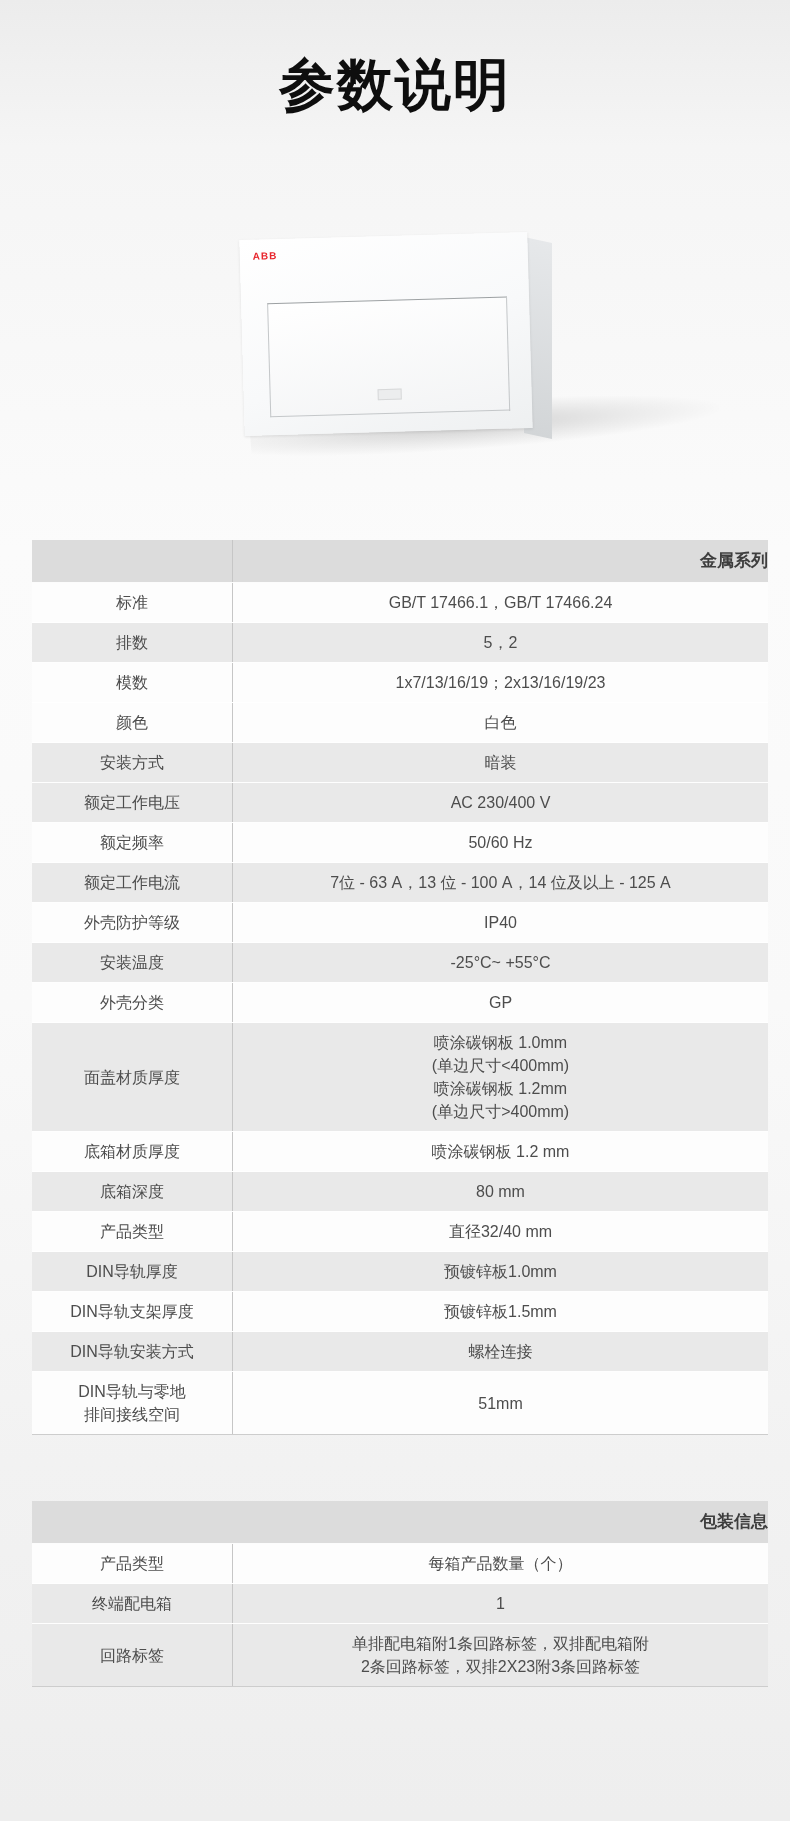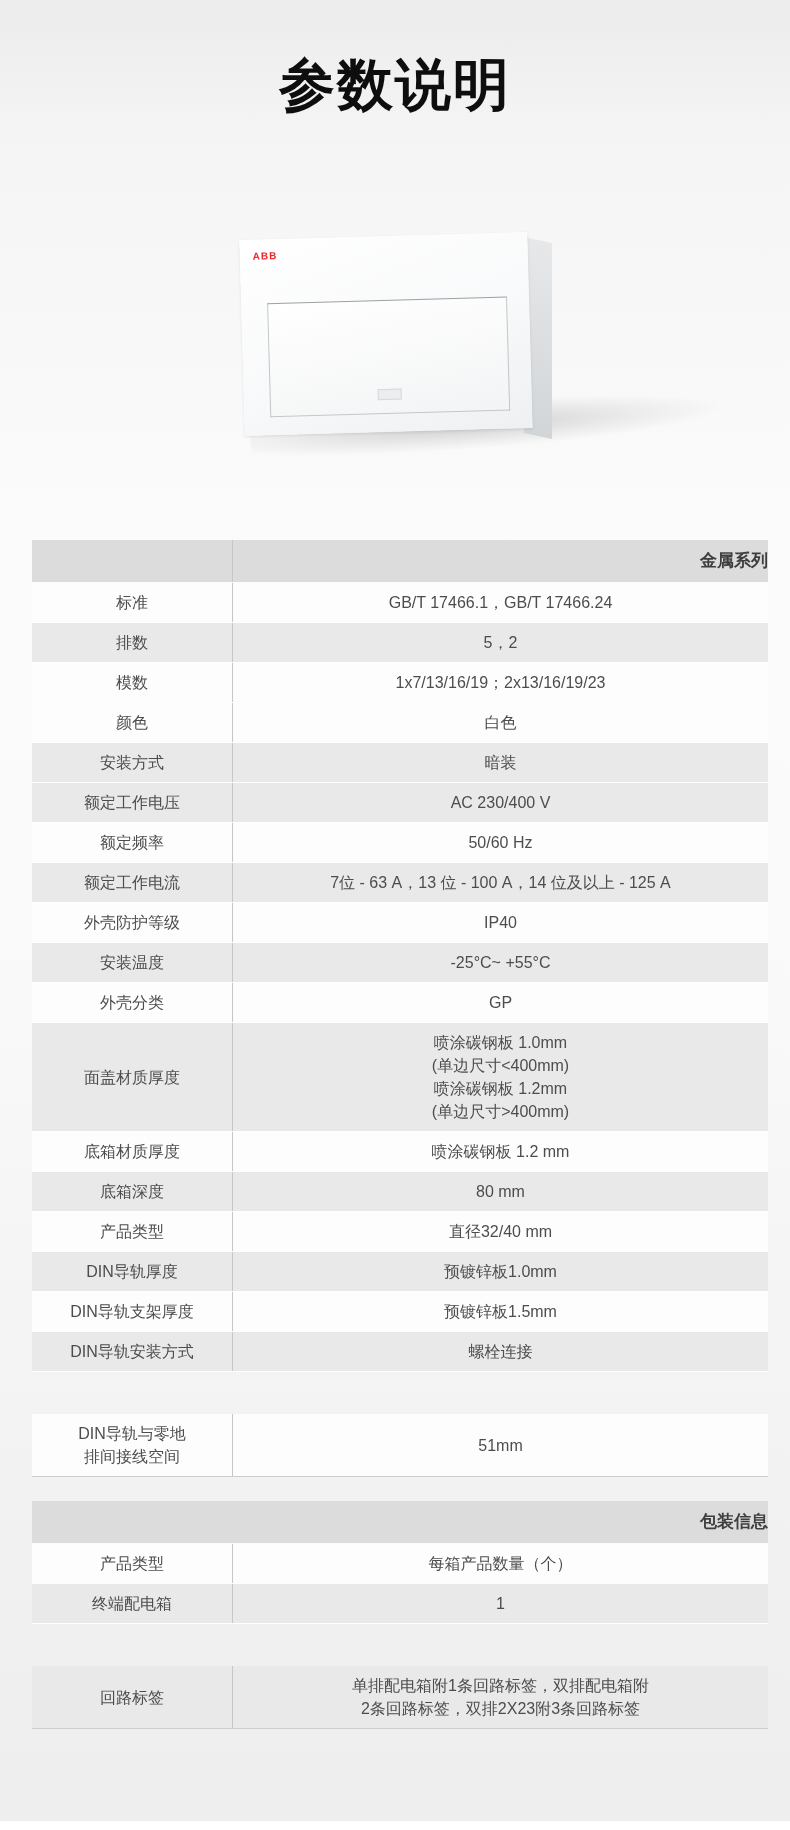--- a/index.html
+++ b/index.html
@@ -52,21 +52,21 @@
   .pack-table { top:1501px; }
   .thead {
     display:flex; background:#dcdcdc;
     border-bottom:1px solid rgba(255,255,255,0.9);
   }
   .thead .hcell-left { width:201px; box-sizing:border-box; border-right:1px solid #c6c6c6; }
   .thead .hcell { flex:1; text-align:right; font-weight:bold; font-size:17px; color:#3e3e3e; padding:9px 0 10px; }
   .pack-table .thead .hcell { border-right:none; }
   .trow { display:flex; background:#fdfdfd; border-bottom:1px solid rgba(255,255,255,0.92); }
   .trow.alt { background:#e9e9e9; }
-  .dtable .trow:last-child { border-bottom:1px solid #cdcdcd;margin-top:42px; }
+  .dtable .trow:last-child { border-bottom:1px solid #cdcdcd; }
   .cell {
     display:flex; align-items:center; justify-content:center;
     text-align:center; font-size:16px; color:#4d4d4d; line-height:23px;
     padding:8px 6px; white-space:pre-line; box-sizing:border-box;
   }
   .cell.label { width:201px; border-right:1px solid #c6c6c6; }
   .cell.value { flex:1; }
   .footer-strip { position:absolute; left:0; bottom:0; width:100%; height:9px; background:#ffffff; }
 </style>
 </head>

